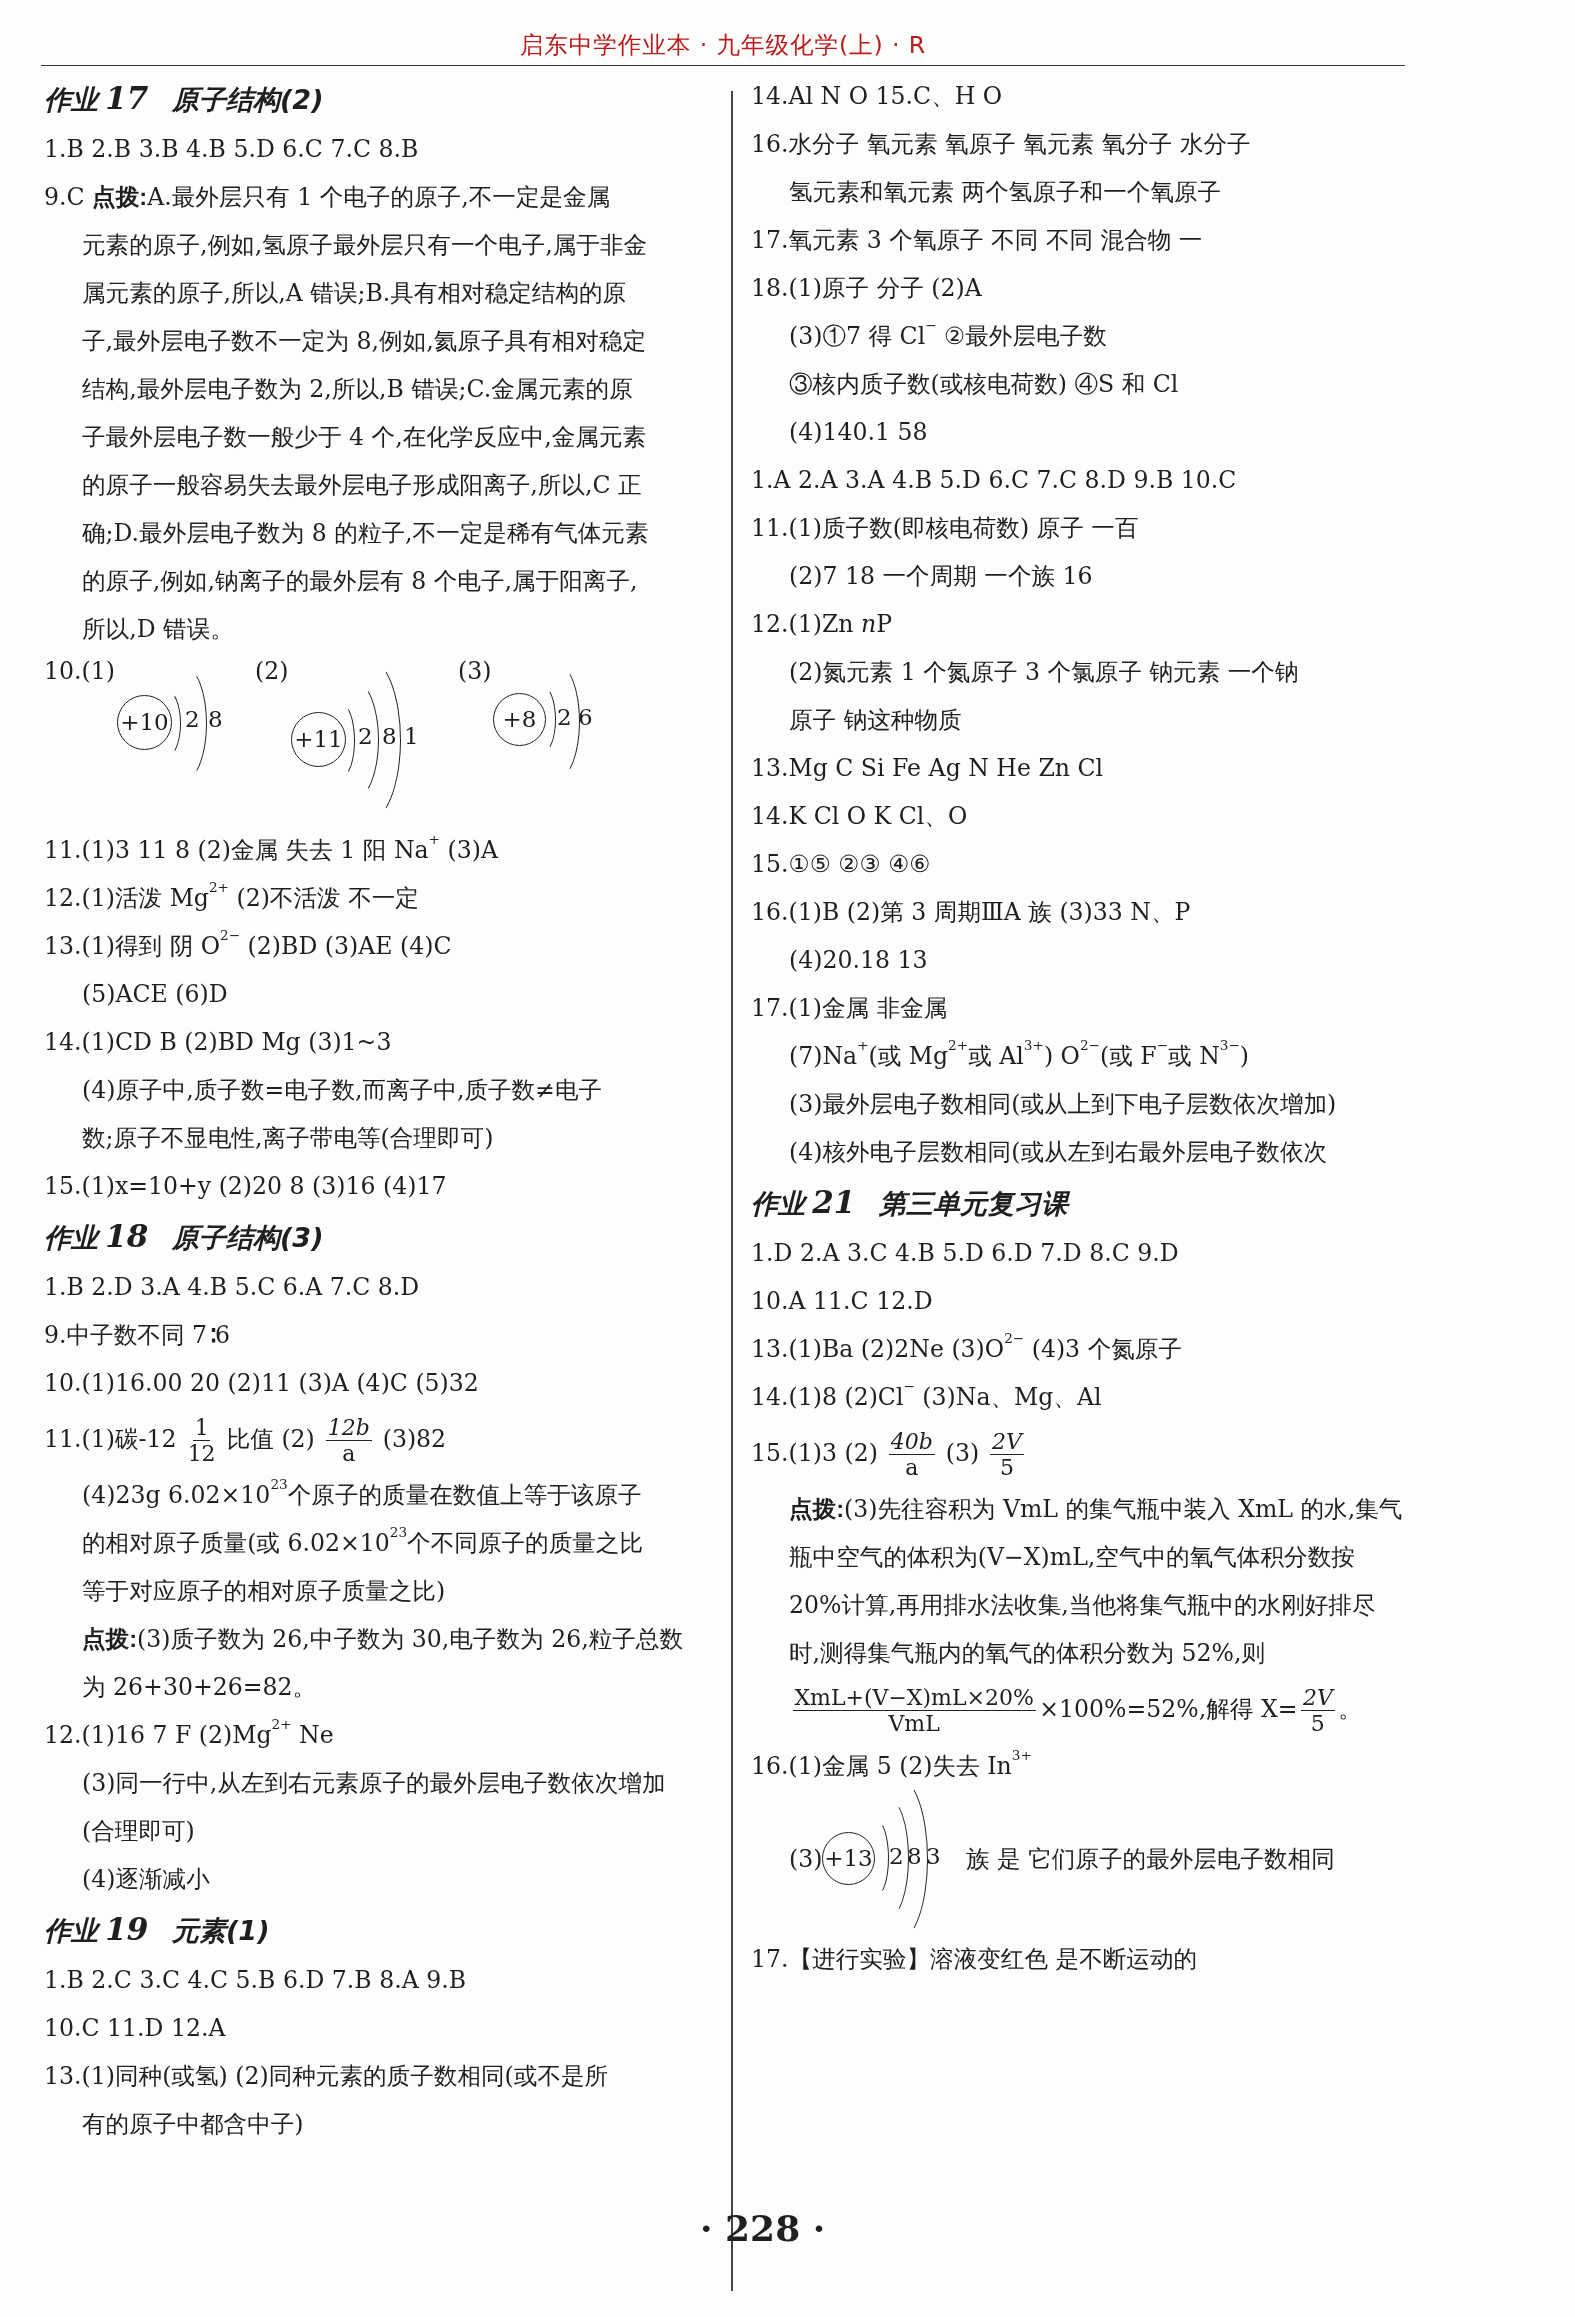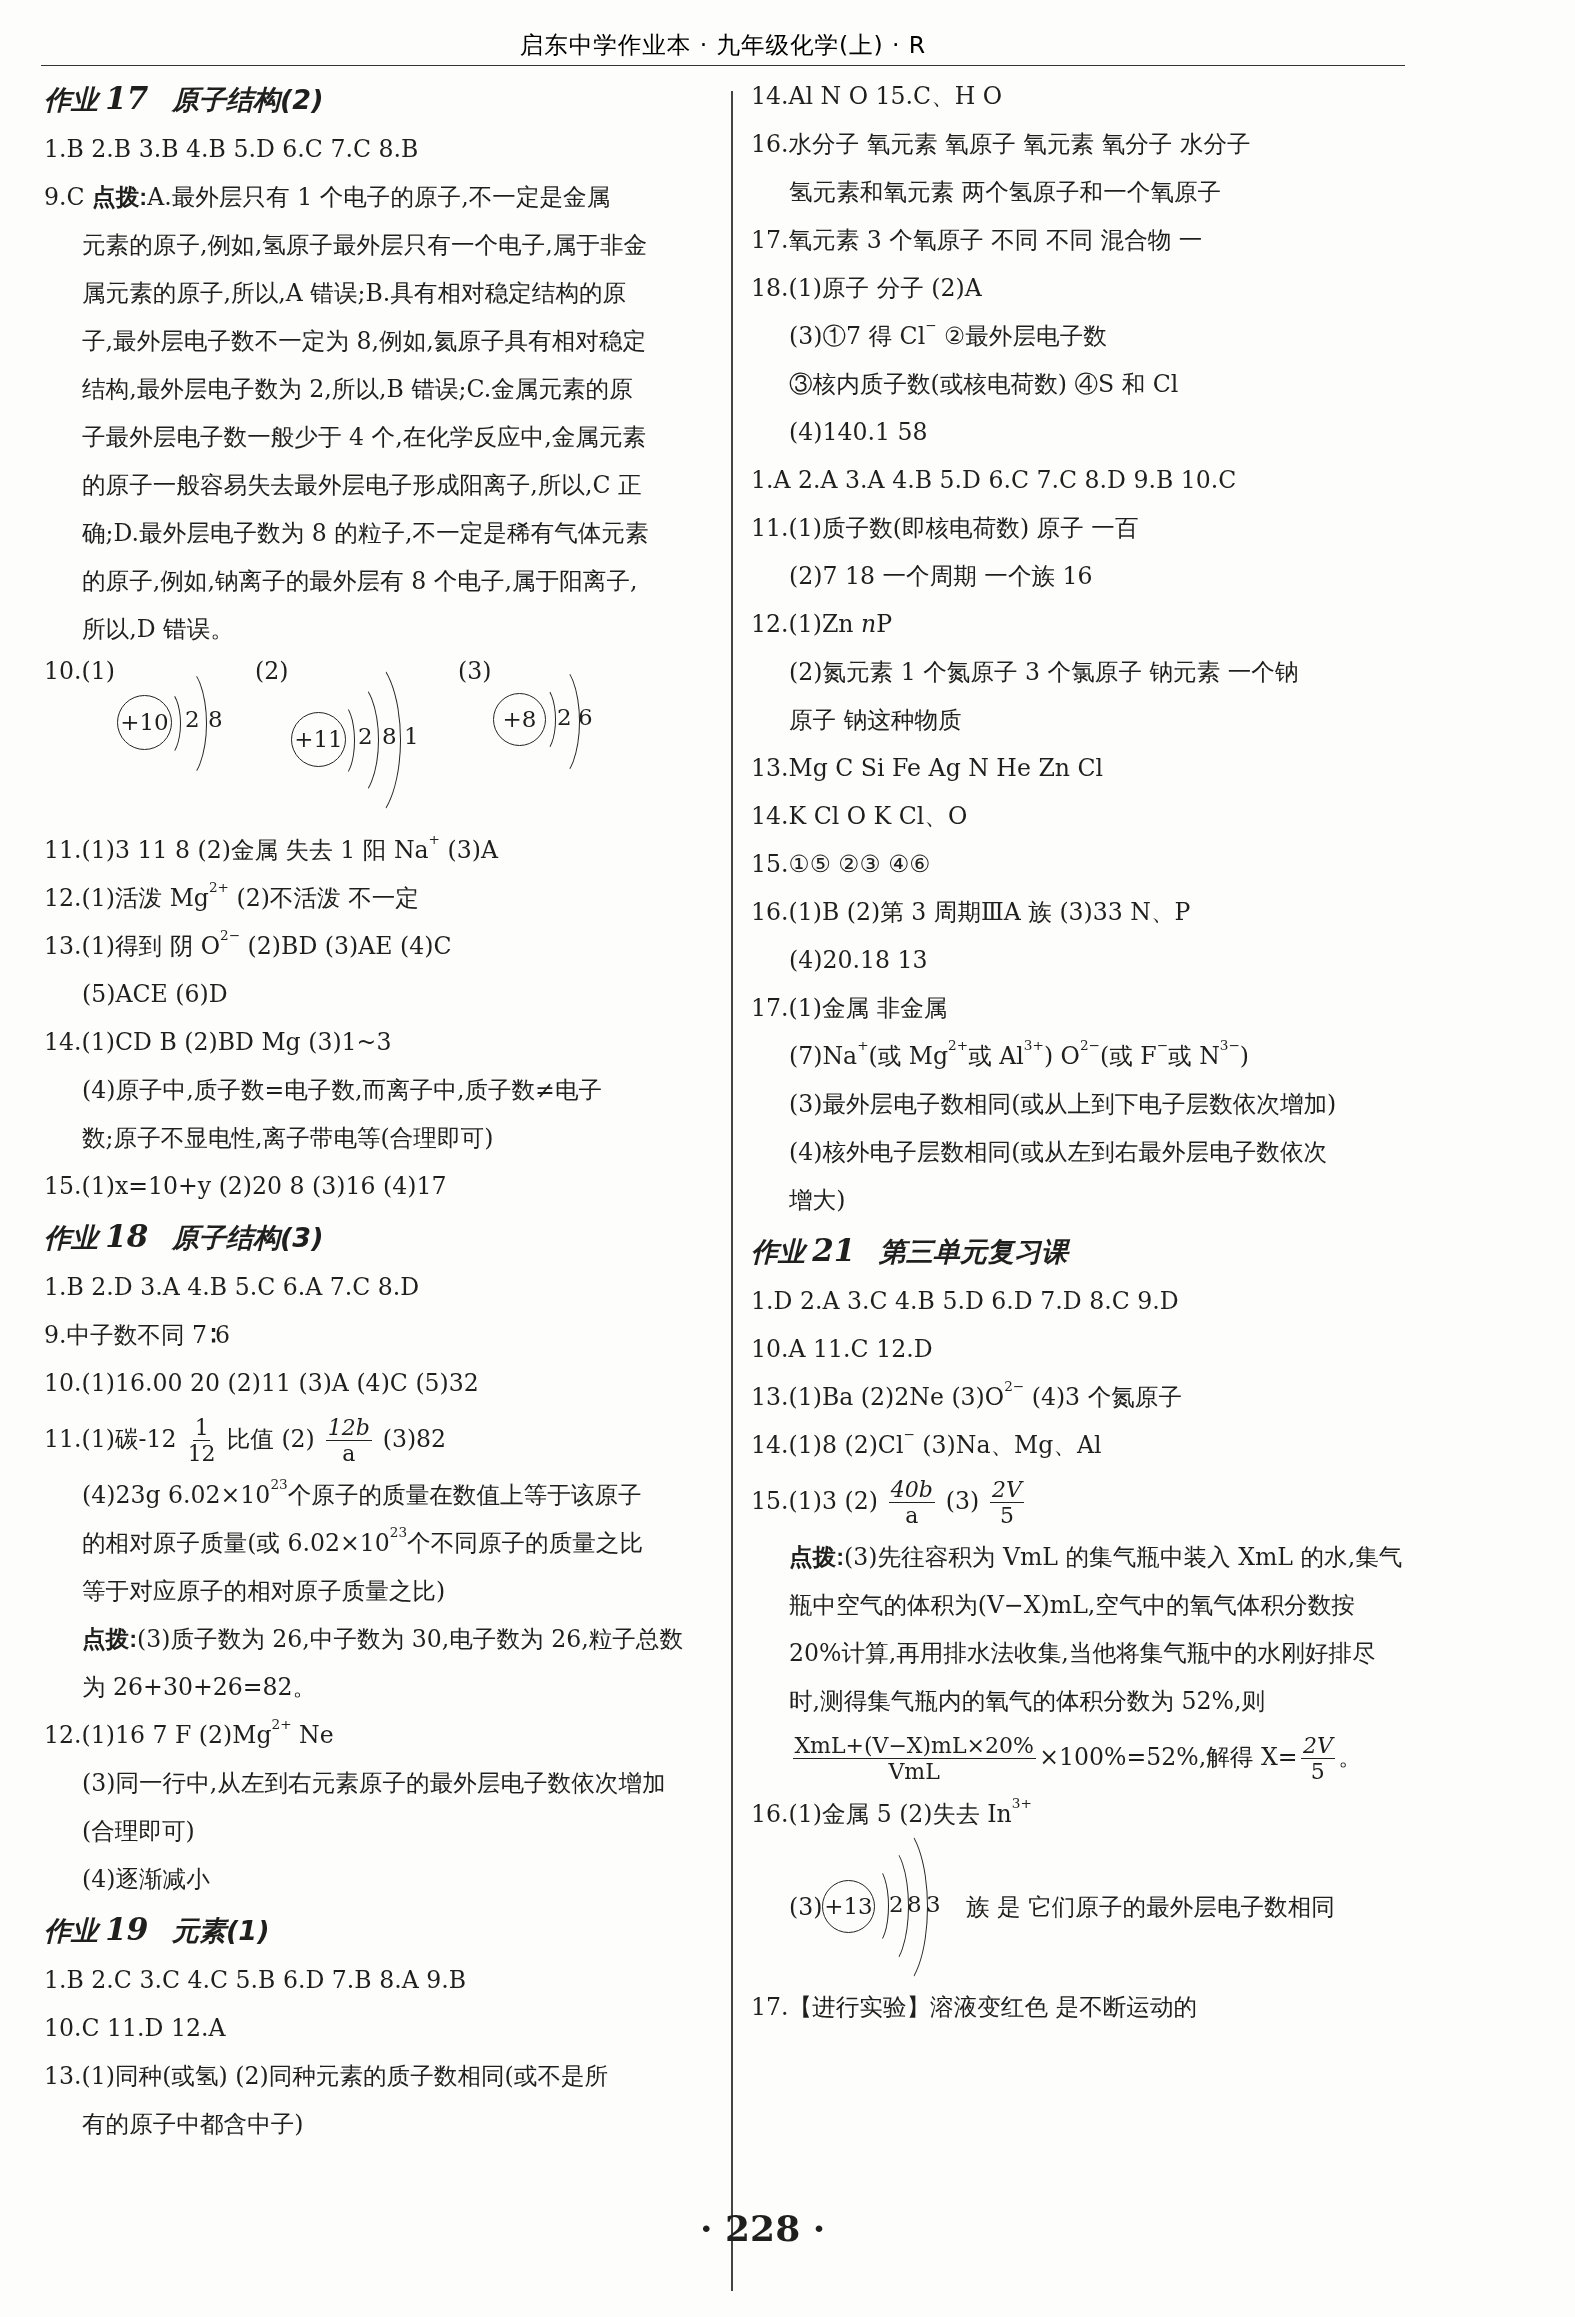--- a/index.html
+++ b/index.html
@@ -1,21 +1,21 @@
 <!DOCTYPE html>
 <html style="font-size:14.5px"><head>
 <meta charset="utf-8">
 <style>
   html, body { margin:0; padding:0; background:#fdfdfc; }
   body { width:1576px; height:2317px; position:relative; overflow:hidden;
          font-family:"DejaVu Serif","Liberation Serif",serif; color:#1f1f1f; }
   .header { position:absolute; left:41px; top:27px; width:1364px; height:38px;
             border-bottom:1.8px solid #333; text-align:center; }
   .header span { font-family:"DejaVu Sans","Liberation Sans",sans-serif; font-size:23.6px;
-                 letter-spacing:0.9px; line-height:36px; color:#000000; }
+                 letter-spacing:0.9px; line-height:36px; color:#b91c1c; }
   .vdivider { position:absolute; left:731px; top:91px; width:1.8px; height:2200px; background:#444; }
   .col { position:absolute; top:72px; width:671px; font-size:23.6px; }
   .col.left { left:44px; }
   .col.right { left:751px; }
   .line { position:relative; height:48px; line-height:48px; white-space:nowrap; }
   .indent { padding-left:38px; }
   .title { font-family:"DejaVu Sans","Liberation Sans",sans-serif; font-weight:bold;
            font-size:27px; font-style:italic; height:53px; line-height:53px; }
   .title .num { font-family:"DejaVu Serif","Liberation Serif",serif; font-size:31px; margin:0 23.6px 0 7.3px; }
   .bold { font-weight:bold; font-family:Liberation Sans, sans-serif; }
@@ -156,21 +156,20 @@
   <div class="line">14.K   Cl   O   K   Cl、O</div>
   <div class="line">15.①⑤   ②③   ④⑥</div>
   <div class="line">16.(1)B  (2)第 3 周期ⅢA 族  (3)33   N、P</div>
   <div class="line indent">(4)20.18   13</div>
   <div class="line">17.(1)金属   非金属</div>
   <div class="line indent">
     <span>(7)Na</span><sup>+</sup><span>(或 Mg</span><sup>2+</sup><span>或 Al</span><sup>3+</sup><span>)   O</span><sup>2−</sup><span>(或 F</span><sup>−</sup><span>或 N</span><sup>3−</sup><span>)</span>
   </div>
   <div class="line indent">(3)最外层电子数相同(或从上到下电子层数依次增加)</div>
   <div class="line indent">(4)核外电子层数相同(或从左到右最外层电子数依次</div>
-  <div class="line indent">增大)</div>
 
   <div class="line title">
     <span>作业</span><span class="num">21</span><span>第三单元复习课</span>
   </div>
   <div class="line">1.D  2.A  3.C  4.B  5.D  6.D  7.D  8.C  9.D</div>
   <div class="line">10.A  11.C  12.D</div>
   <div class="line"><span>13.(1)Ba  (2)2Ne  (3)O</span><sup>2−</sup><span>   (4)3 个氮原子</span></div>
   <div class="line"><span>14.(1)8  (2)Cl</span><sup>−</sup><span>   (3)Na、Mg、Al</span></div>
   <div class="line" style="height:64px;line-height:64px;">
     <span>15.(1)3  (2)</span>

